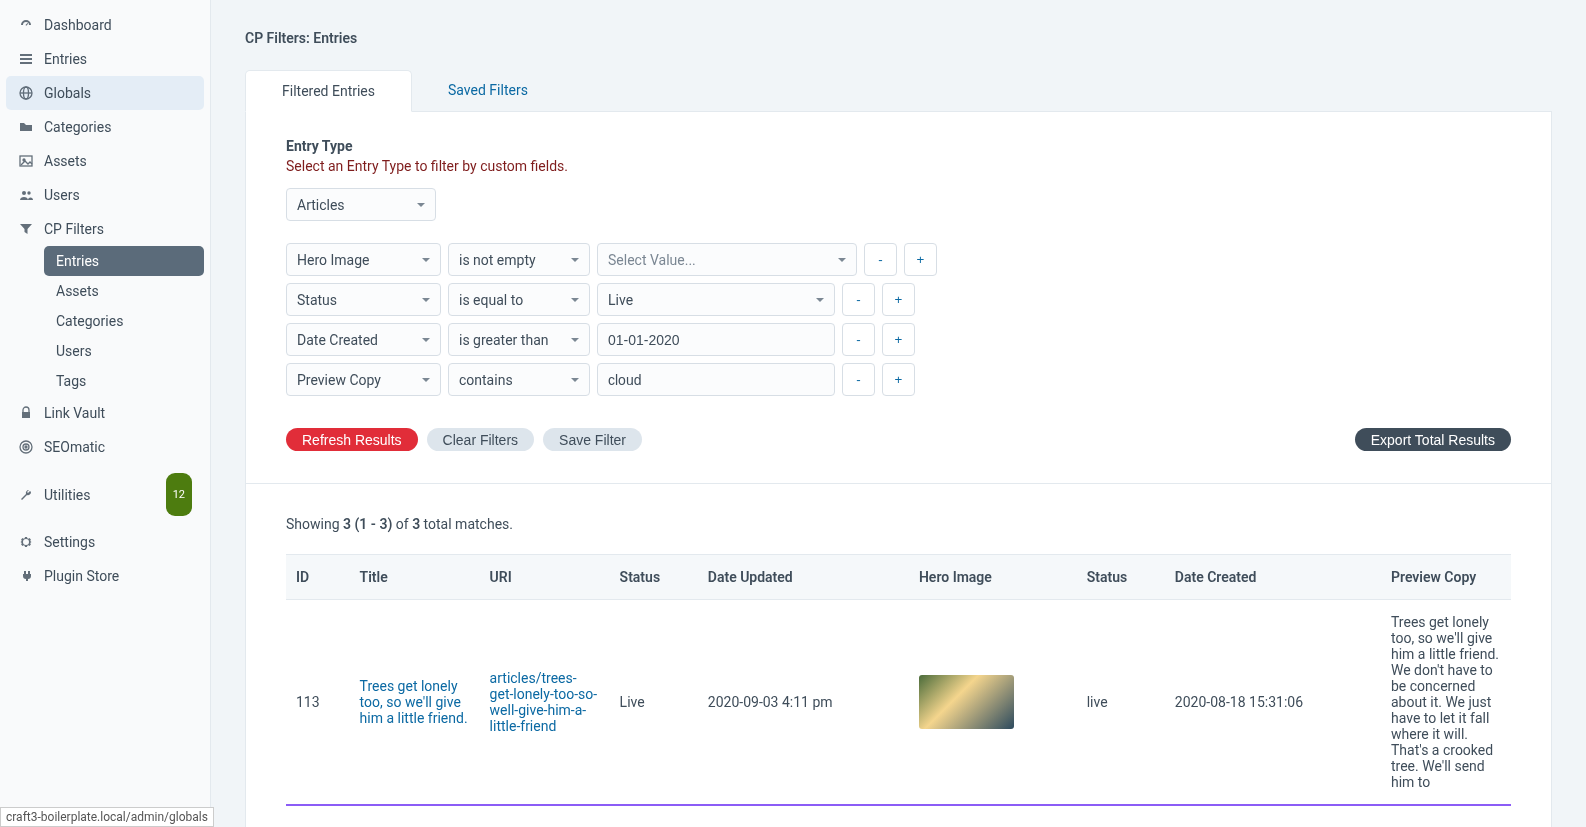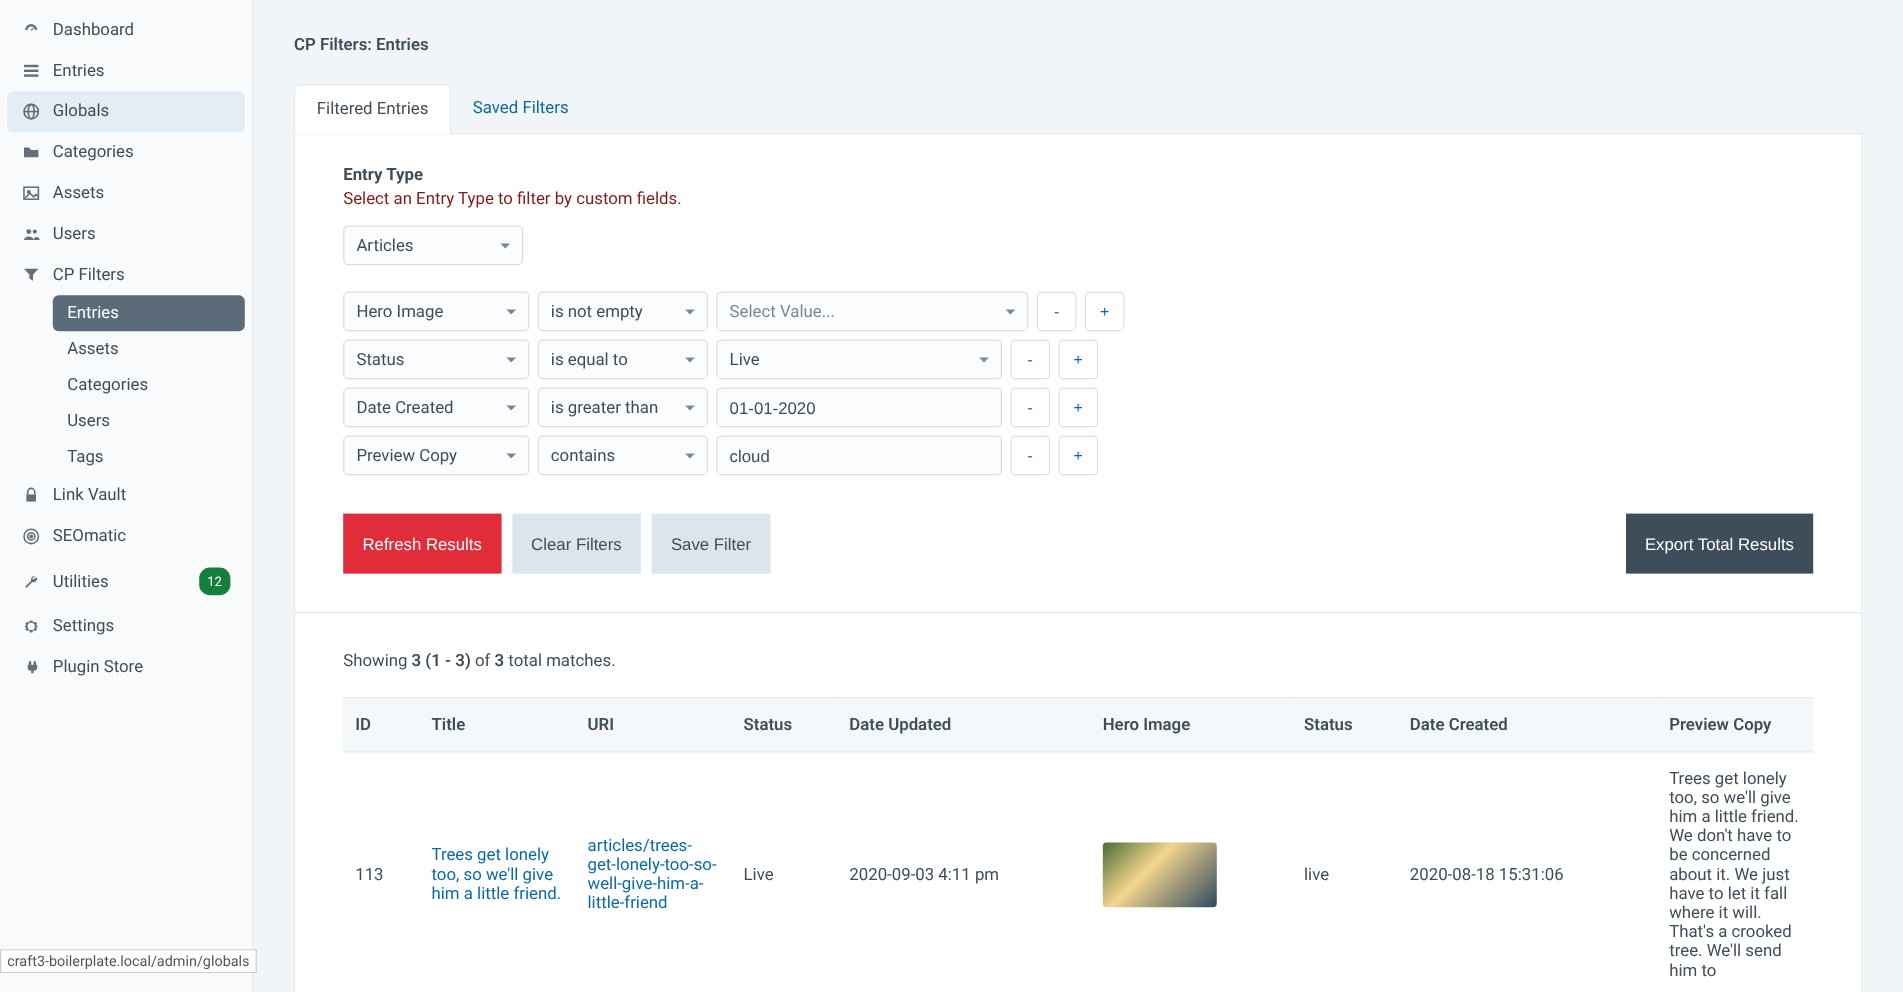--- a/index.html
+++ b/index.html
@@ -5,52 +5,52 @@
     * { box-sizing: border-box; margin: 0; padding: 0; }
     body { font-family: -apple-system, BlinkMacSystemFont, "Segoe UI", Roboto, sans-serif; font-size: 14px; color: #3f4d5a; background: #f1f5f8; }
     .app { display: flex; min-height: 100vh; }
     .sidebar { width: 211px; background: #f9fafb; border-right: 1px solid #e3e9ee; padding: 8px 6px; }
     .sidebar-item { display: flex; align-items: center; padding: 9px 12px; border-radius: 5px; color: #3f4d5a; cursor: pointer; gap: 10px; }
     .sidebar-item.active { background: #e4edf6; }
     .sidebar-item .icon { width: 16px; height: 16px; display: inline-flex; align-items: center; justify-content: center; opacity: 0.8; }
     .sidebar-sub { padding-left: 38px; }
     .sidebar-sub .sidebar-item { padding: 7px 12px; }
     .sidebar-sub .sidebar-item.active { background: #5b6b7a; color: #fff; }
-    .sidebar-item .badge { margin-left: auto; background: #15803d; color: #fff; font-size: 11px; padding: 5px 7px; border-radius: 9px; }
+    .sidebar-item .badge { margin-left: auto; background: #4d7c0f; color: #fff; font-size: 11px; padding: 15px 7px; border-radius: 9px; }
     .main { flex: 1; padding: 0 34px; }
     .page-title { font-size: 14px; font-weight: 600; padding: 30px 0 24px; }
     .tabs { display: flex; border-bottom: 1px solid #e3e9ee; }
-    .tab { padding: 12px 18px; color: #0b69a3; cursor: pointer; border-top-left-radius: 5px; border-top-right-radius: 5px; }
+    .tab { padding: 12px 36px; color: #0b69a3; cursor: pointer; border-top-left-radius: 5px; border-top-right-radius: 5px; }
     .tab.active { background: #fff; color: #3f4d5a; border: 1px solid #e3e9ee; border-bottom: 1px solid #fff; margin-bottom: -1px; }
     .panel { background: #fff; border: 1px solid #e3e9ee; border-top: none; border-radius: 0 0 5px 5px; padding: 26px 40px; }
     .section-title { font-weight: 700; margin-bottom: 4px; }
     .section-desc { color: #7f1d1d; margin-bottom: 14px; }
     .select, .text-input { height: 33px; border: 1px solid #d7dee5; border-radius: 4px; background: #fbfcfd; padding: 0 28px 0 10px; font-size: 14px; color: #3f4d5a; display: inline-flex; align-items: center; position: relative; }
     .select::after { content: ""; position: absolute; right: 10px; top: 14px; border: 4px solid transparent; border-top-color: #7b8793; }
     .text-input { padding-right: 12px; }
     .filter-row { display: flex; gap: 7px; margin-bottom: 7px; align-items: center; }
     .filter-row .select.field { width: 155px; }
     .filter-row .select.op { width: 142px; }
     .filter-row .select.val, .filter-row .text-input.val { width: 238px; }
     .filter-row .select.val.wide { width: 260px; }
     .btn-sm { width: 33px; height: 33px; border: 1px solid #d7dee5; border-radius: 4px; background: #fff; color: #0b69a3; display: inline-flex; align-items: center; justify-content: center; cursor: pointer; }
     .btn-row { display: flex; gap: 9px; margin-top: 32px; }
-    .btn { height: 50px; padding: 0 16px; border-radius: 0; border: none; font-size: 14px; cursor: pointer; display: inline-flex; align-items: center; }
+    .btn { height: 23px; padding: 0 16px; border-radius: 12px; border: none; font-size: 14px; cursor: pointer; display: inline-flex; align-items: center; }
     .btn-primary { background: #e12d39; color: #fff; }
     .btn-secondary { background: #dde5ec; color: #3f4d5a; }
     .btn-dark { background: #3f4d5a; color: #fff; margin-left: auto; }
     .divider { height: 1px; background: #e3e9ee; margin: 32px -40px; }
     .results-summary { margin-bottom: 22px; color: #3f4d5a; }
     .results-summary b { font-weight: 600; }
     table { width: 100%; border-collapse: collapse; }
     th { text-align: left; font-weight: 600; padding: 14px 10px; background: #f5f8fa; border-top: 1px solid #e3e9ee; border-bottom: 1px solid #e3e9ee; font-size: 14px; }
     td { padding: 14px 10px; vertical-align: middle; border-bottom: 2px solid #8b5cf6; font-size: 14px; }
     td.link a, .sidebar a { color: #0b69a3; text-decoration: none; }
     .thumb { width: 95px; height: 54px; background: linear-gradient(135deg, #4a6b3a 0%, #f4d58d 40%, #2c4a5e 100%); border-radius: 3px; }
-    .status-url { position: fixed; bottom: 16px; left: 0; background: #fff; border: 1px solid #ccc; font-size: 12px; padding: 2px 5px; color: #555; }
+    .status-url { position: fixed; bottom: 0; left: 0; background: #fff; border: 1px solid #ccc; font-size: 12px; padding: 2px 5px; color: #555; }
     .col-title { width: 130px; }
     .col-uri { width: 130px; }
     .col-prev { width: 130px; }
   </style>
 </head>
 <body>
 
 <div class="app">
   <nav class="sidebar">
     <div class="sidebar-item">

